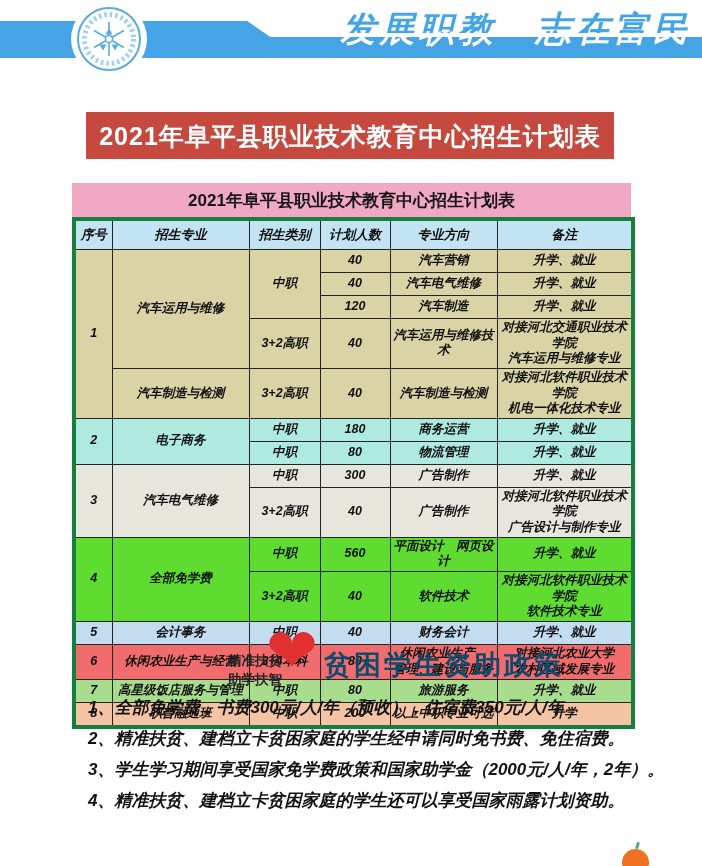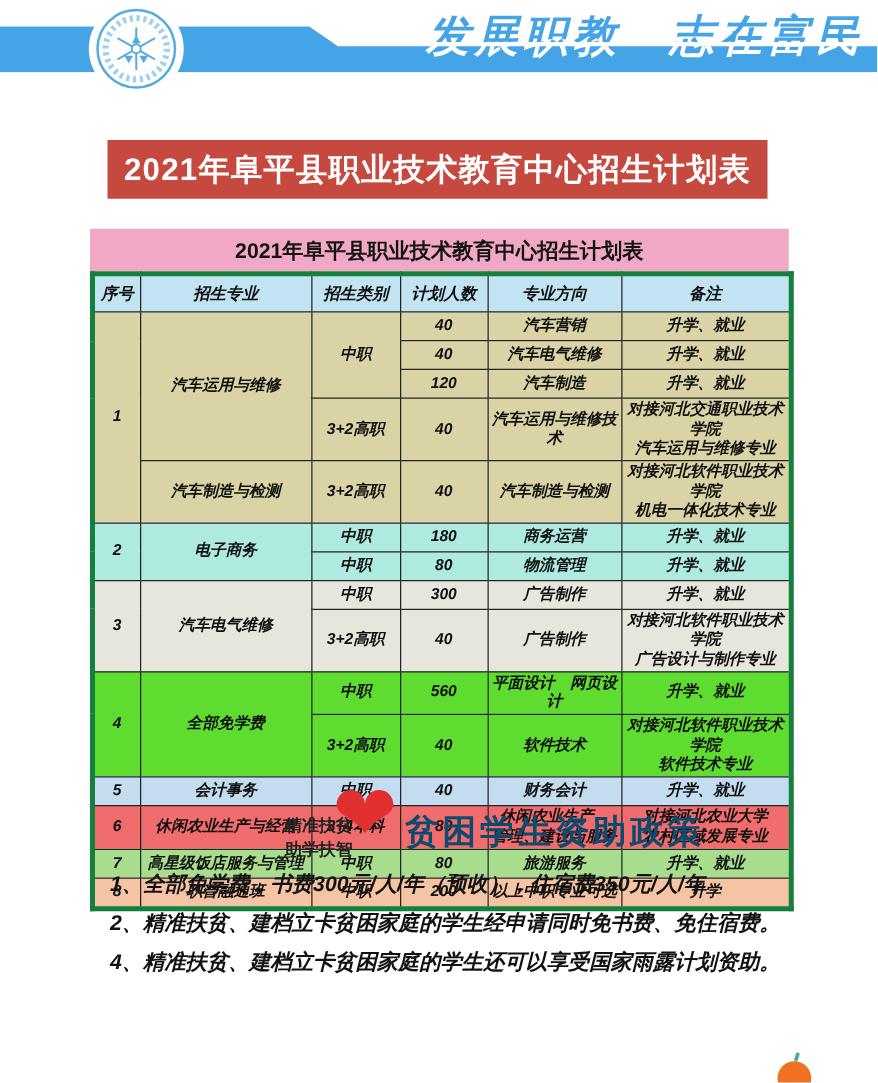--- a/index.html
+++ b/index.html
@@ -255,17 +255,18 @@
 </table>
 
 <div class="heart-icon">❤</div>
 <div class="stamp">精准扶贫
 助学扶智</div>
 <div class="aid-title">贫困学生资助政策</div>
 
 <div class="policies">
   <div class="policy">1、全部免学费，书费300元/人/年（预收），住宿费350元/人/年</div>
   <div class="policy">2、精准扶贫、建档立卡贫困家庭的学生经申请同时免书费、免住宿费。</div>
+  <div class="policy">3、学生学习期间享受国家免学费政策和国家助学金（2000元/人/年，2年）。</div>
   <div class="policy">4、精准扶贫、建档立卡贫困家庭的学生还可以享受国家雨露计划资助。</div>
 </div>
 
 <div class="leaf-speck"></div>
 <div class="orange-dot"></div>
 
 </body></html>

